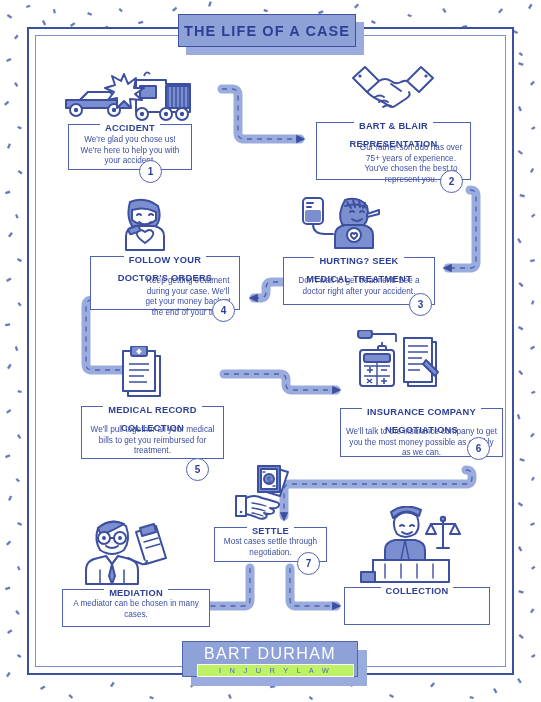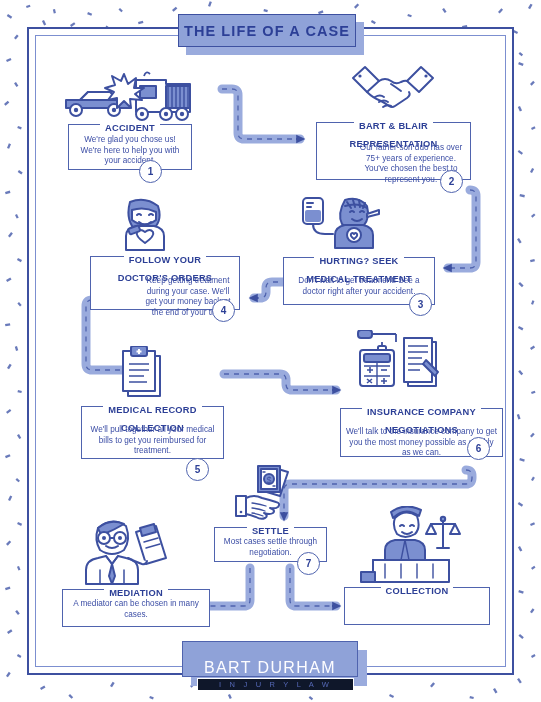--- a/index.html
+++ b/index.html
@@ -27,23 +27,23 @@
   .title-box{position:absolute;left:0;top:0;width:178px;height:33px;background:#8fa2d8;border:1px solid #3d50a0;box-sizing:border-box;}
   .title-box span{
     display:block;text-align:center;line-height:33px;
     color:#2c3f96;font-weight:bold;font-size:14.5px;letter-spacing:1.1px;
   }
 
   
   .logo-wrap{position:absolute;left:182px;top:641px;width:185px;height:46px;z-index:6;}
   .logo-shadow{position:absolute;left:9px;top:9px;width:176px;height:36px;background:#9aabdd;}
   .logo-box{position:absolute;left:0;top:0;width:176px;height:36px;background:#8fa2d8;border:1px solid #4f63ae;box-sizing:border-box;}
-  .logo-name{text-align:center;color:#fdfdff;font-size:16px;letter-spacing:1.4px;margin-top:17px;}
+  .logo-name{text-align:center;color:#fdfdff;font-size:16px;letter-spacing:1.4px;margin-top:3px;}
   .logo-sub{
-    margin:1px 3px 0 14px;border:1px solid #ffffff;background:#0f172a;
+    margin:1px 3px 0 14px;border:1px solid #ffffff;background:#bef264;
     text-align:center;color:#5568b6;font-size:7.5px;letter-spacing:3.2px;line-height:11px;
   }
 
   
   .card{position:absolute;z-index:5;}
   .card .box{
     position:absolute;left:0;top:0;right:0;bottom:0;
     border:1.2px solid #4f63ae;box-sizing:border-box;background:#ffffff;
   }
   .card .head{

